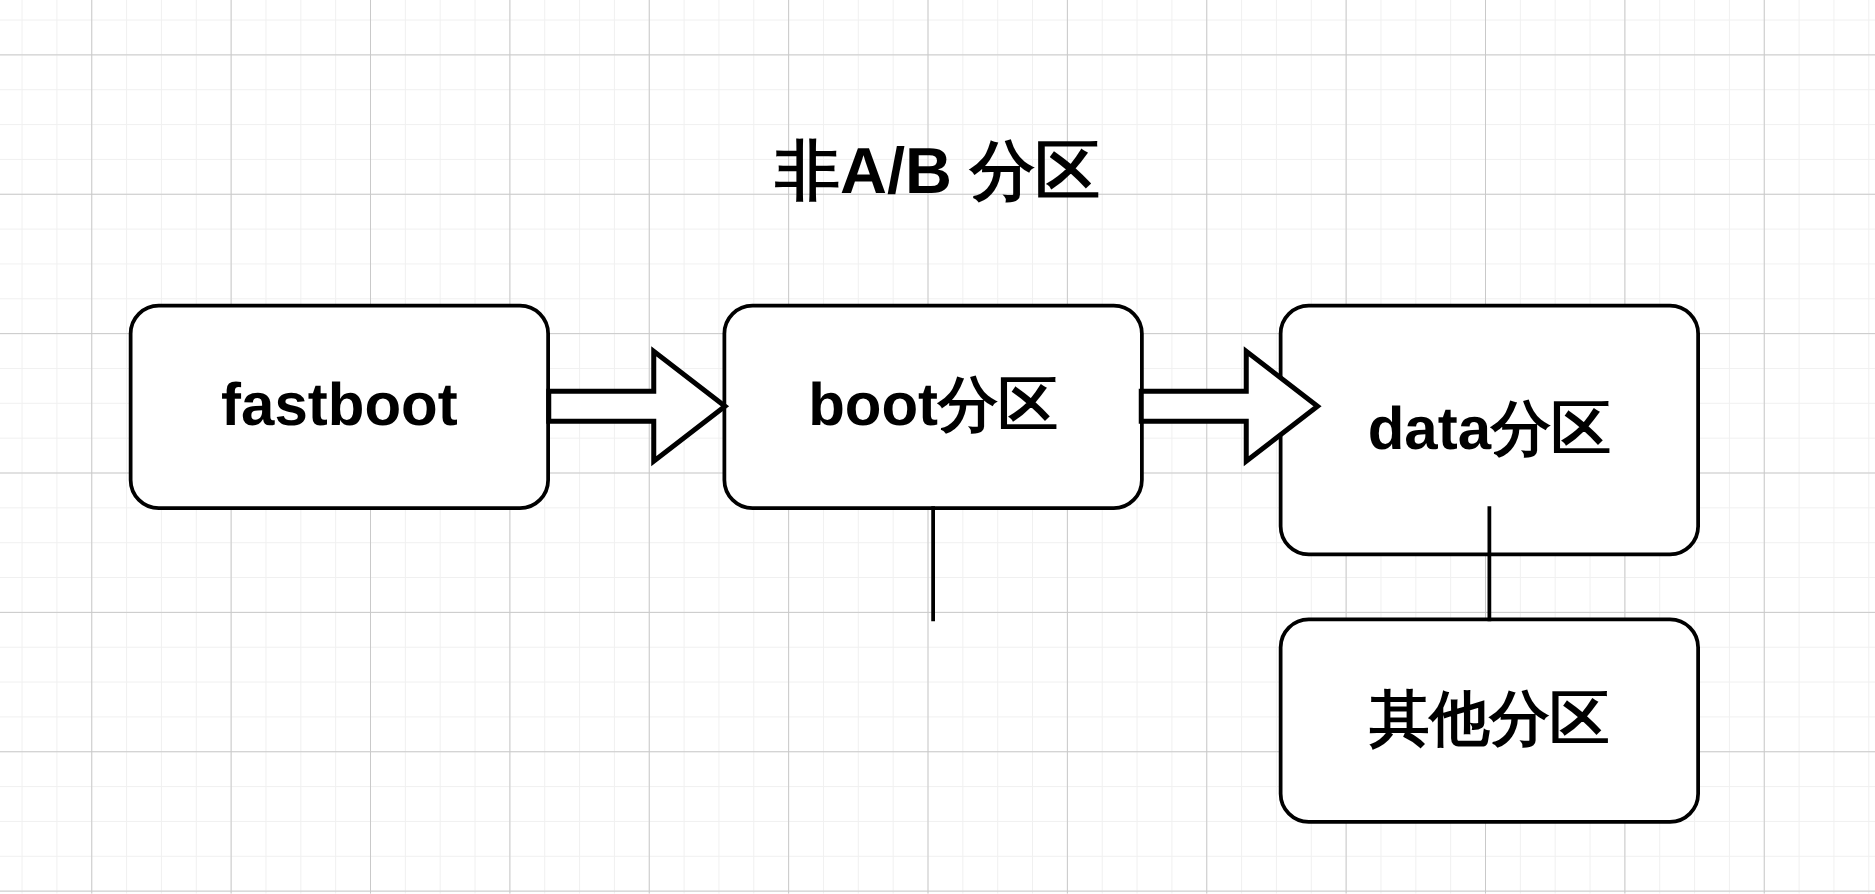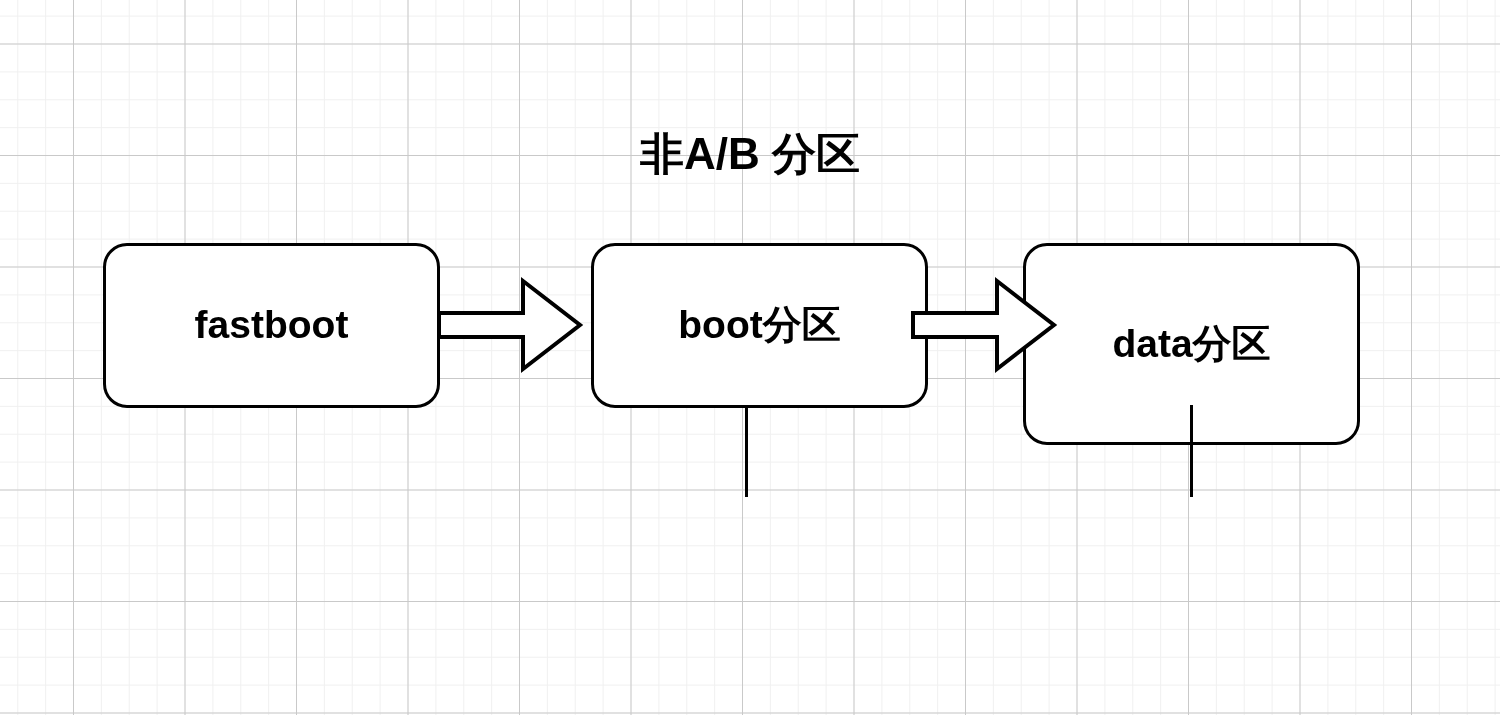--- a/index.html
+++ b/index.html
@@ -27,43 +27,43 @@
       73px 43.5px,
       73px 43.5px,
       73px 43.5px,
       73px 43.5px;
     font-family: "Liberation Sans", "DejaVu Sans", sans-serif;
   }
 
   .diagram-title {
     position: absolute;
     left: 0;
-    top: 125px;
+    top: 108px;
     width: 1500px;
     text-align: center;
-    font-size: 44px;
+    font-size: 52px;
     font-weight: bold;
     color: #000000;
     letter-spacing: 0px;
     white-space: nowrap;
     line-height: 58px;
   }
 
   .node-box {
     position: absolute;
     box-sizing: border-box;
     border: 3.5px solid #000000;
     border-radius: 24px;
     background: #ffffff;
     display: flex;
     align-items: center;
     justify-content: center;
     color: #000000;
     font-weight: bold;
-    font-size: 39px;
+    font-size: 48px;
     line-height: 1.1;
     white-space: nowrap;
   }
 
   .connector-line {
     position: absolute;
     background: #000000;
     width: 3px;
   }
 
@@ -80,29 +80,32 @@
 <body>
 
 <div id="canvas">
 
   <div class="diagram-title">非A/B 分区</div>
 
   <div class="node-box" style="left:103px; top:243px; width:337px; height:165px;">
     <span>fastboot</span>
   </div>
 
-  <div class="node-box" style="left:578px; top:243px; width:337px; height:165px;margin-left:13px;">
+  <div class="node-box" style="left:578px; top:243px; width:337px; height:165px;">
     <span>boot分区</span>
   </div>
 
   <div class="node-box" style="left:1023px; top:243px; width:337px; height:202px;">
     <span>data分区</span>
   </div>
 
 
+  <div class="node-box" style="left:1023px; top:494px; width:337px; height:165px;">
+    <span>其他分区</span>
+  </div>
 
   <div class="block-arrow" style="left:439px; top:281px; width:142px; height:88px;">
     <svg width="142" height="88" viewBox="0 0 142 88" xmlns="http://www.w3.org/2000/svg">
       <polygon points="0,32 84,32 84,0 141,44 84,88 84,56 0,56" fill="#ffffff" stroke="#000000" stroke-width="4" stroke-linejoin="miter"></polygon>
     </svg>
   </div>
 
   <div class="block-arrow" style="left:913px; top:281px; width:142px; height:88px;">
     <svg width="142" height="88" viewBox="0 0 142 88" xmlns="http://www.w3.org/2000/svg">
       <polygon points="0,32 84,32 84,0 141,44 84,88 84,56 0,56" fill="#ffffff" stroke="#000000" stroke-width="4" stroke-linejoin="miter"></polygon>

